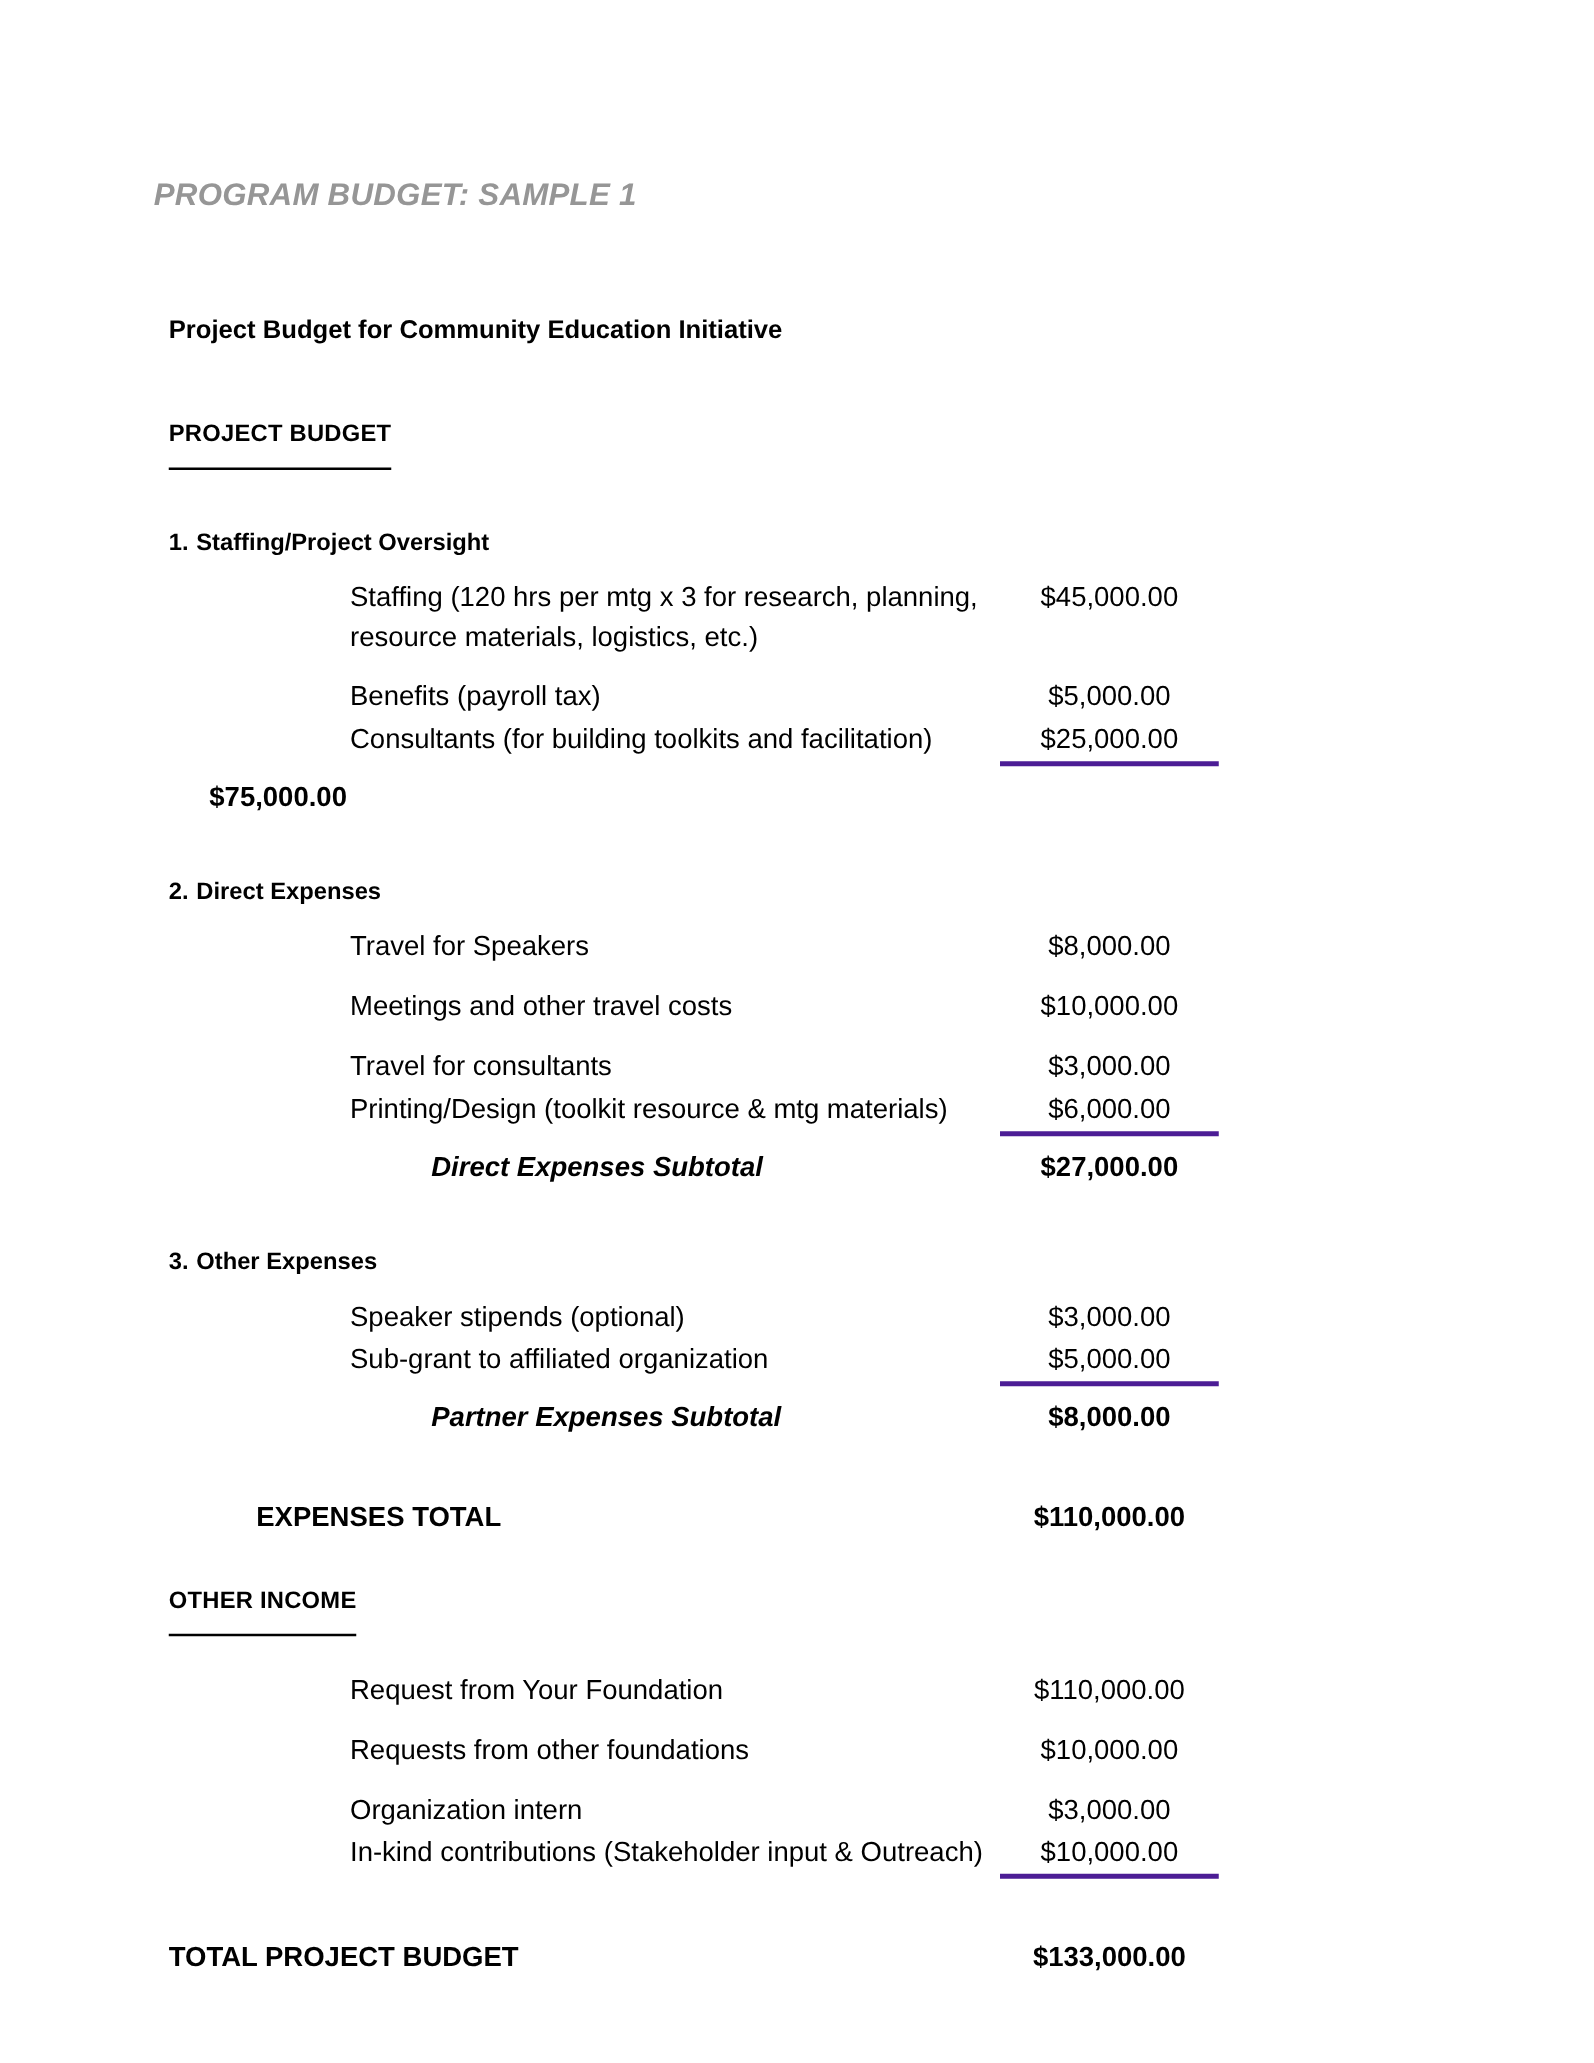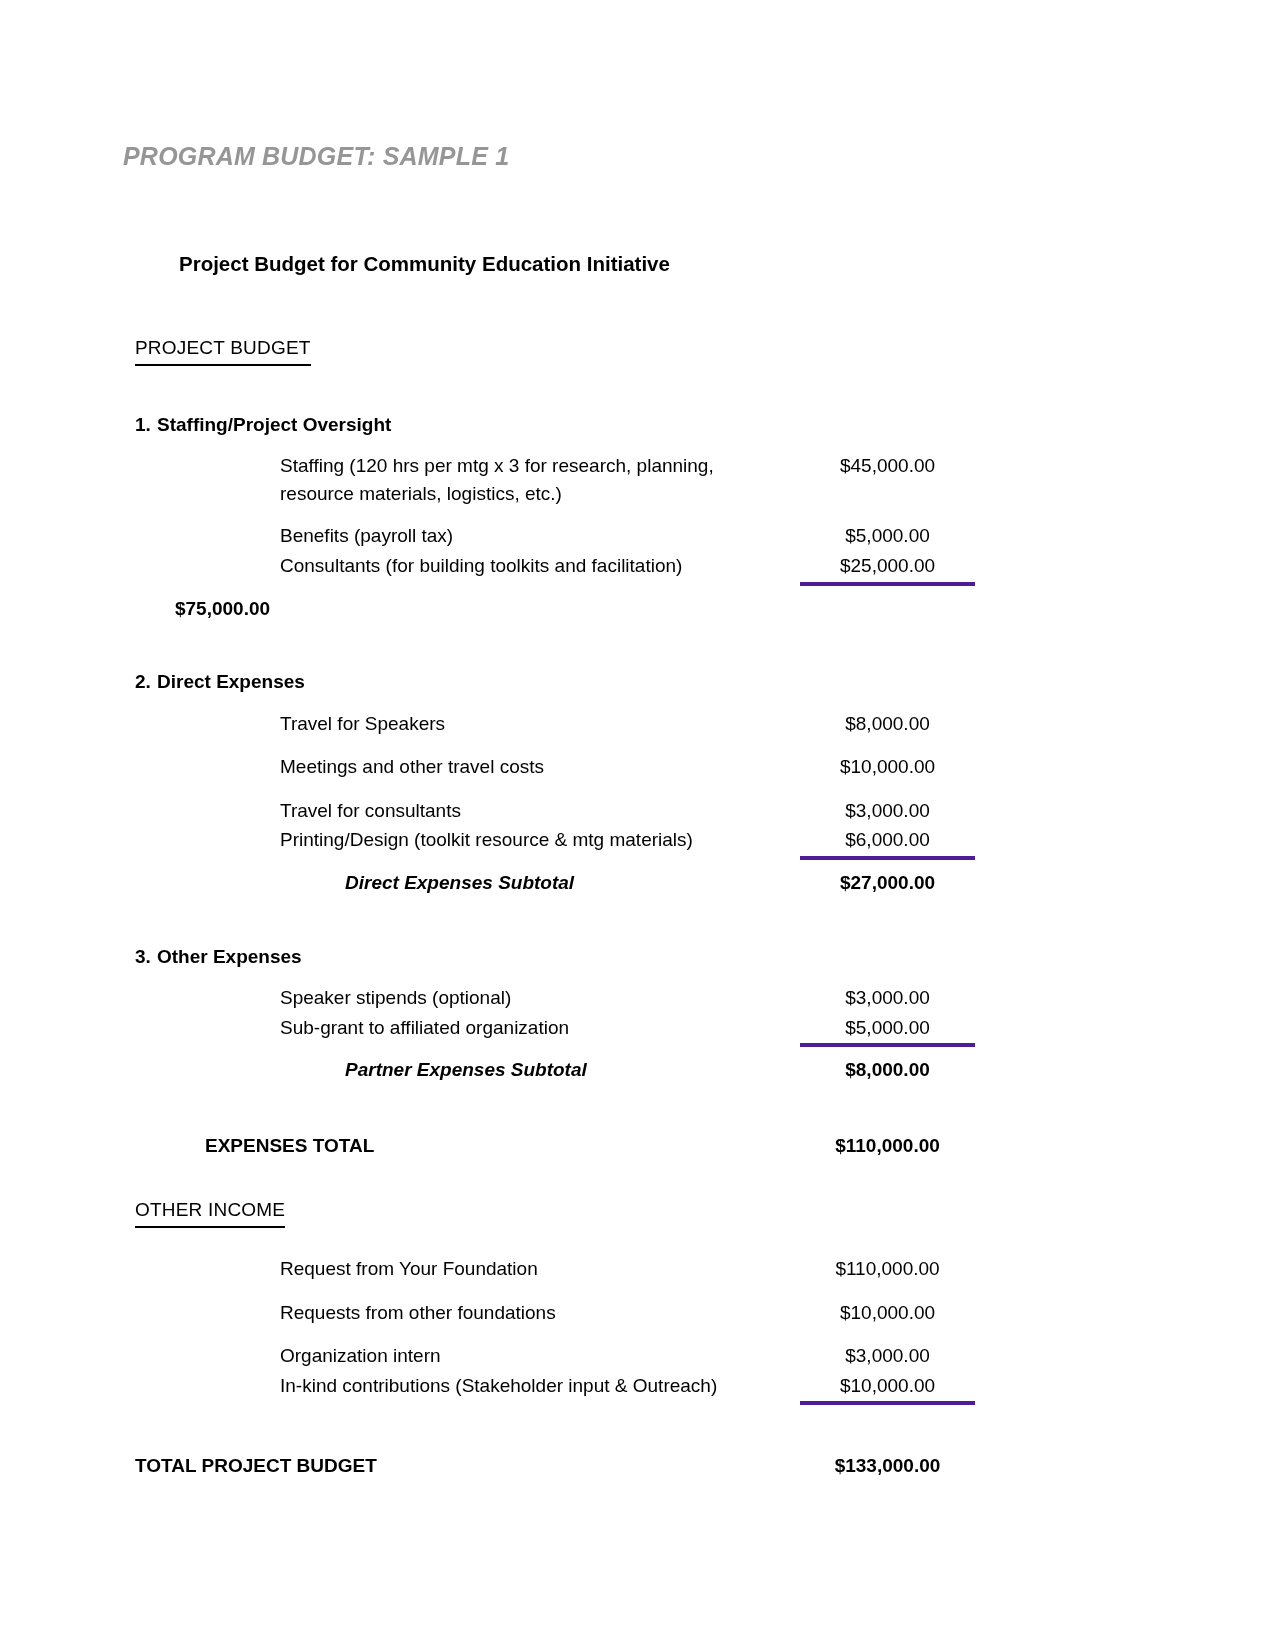--- a/index.html
+++ b/index.html
@@ -37,37 +37,36 @@
 
   
   .doc-subtitle {
     position: absolute;
     left: 135px;
     top: 252px;
     font-size: 20.5px;
     font-weight: bold;
     color: #000000;
     white-space: nowrap;
-    margin-left: 44px;
   }
 
   
   .body-block {
     position: absolute;
     left: 135px;
     top: 336px;
     width: 840px;
   }
 
   .section-head {
     font-size: 19px;
-    font-weight: normal;
+    font-weight: bold;
     letter-spacing: 0.2px;
     display: inline-block;
-    padding-bottom: 4px;
+    padding-bottom: 14px;
     border-bottom: 2.5px solid #000;
     line-height: 1.25;
   }
 
   
   .group {
     margin-top: 0;
   }
   .group-title {
     font-size: 19px;
@@ -77,21 +76,21 @@
   }
   .group-title .num {
     display: inline-block;
     width: 22px;
   }
 
   
   .row {
     display: flex;
     align-items: flex-start;
-    font-size: 19px;
+    font-size: 22px;
     line-height: 1.45;
     padding-top: 1px;
   }
   .row .label {
     flex: 1 1 auto;
     padding-left: 145px;
     padding-right: 10px;
   }
   .row .label.wrap {
     max-width: 620px;

